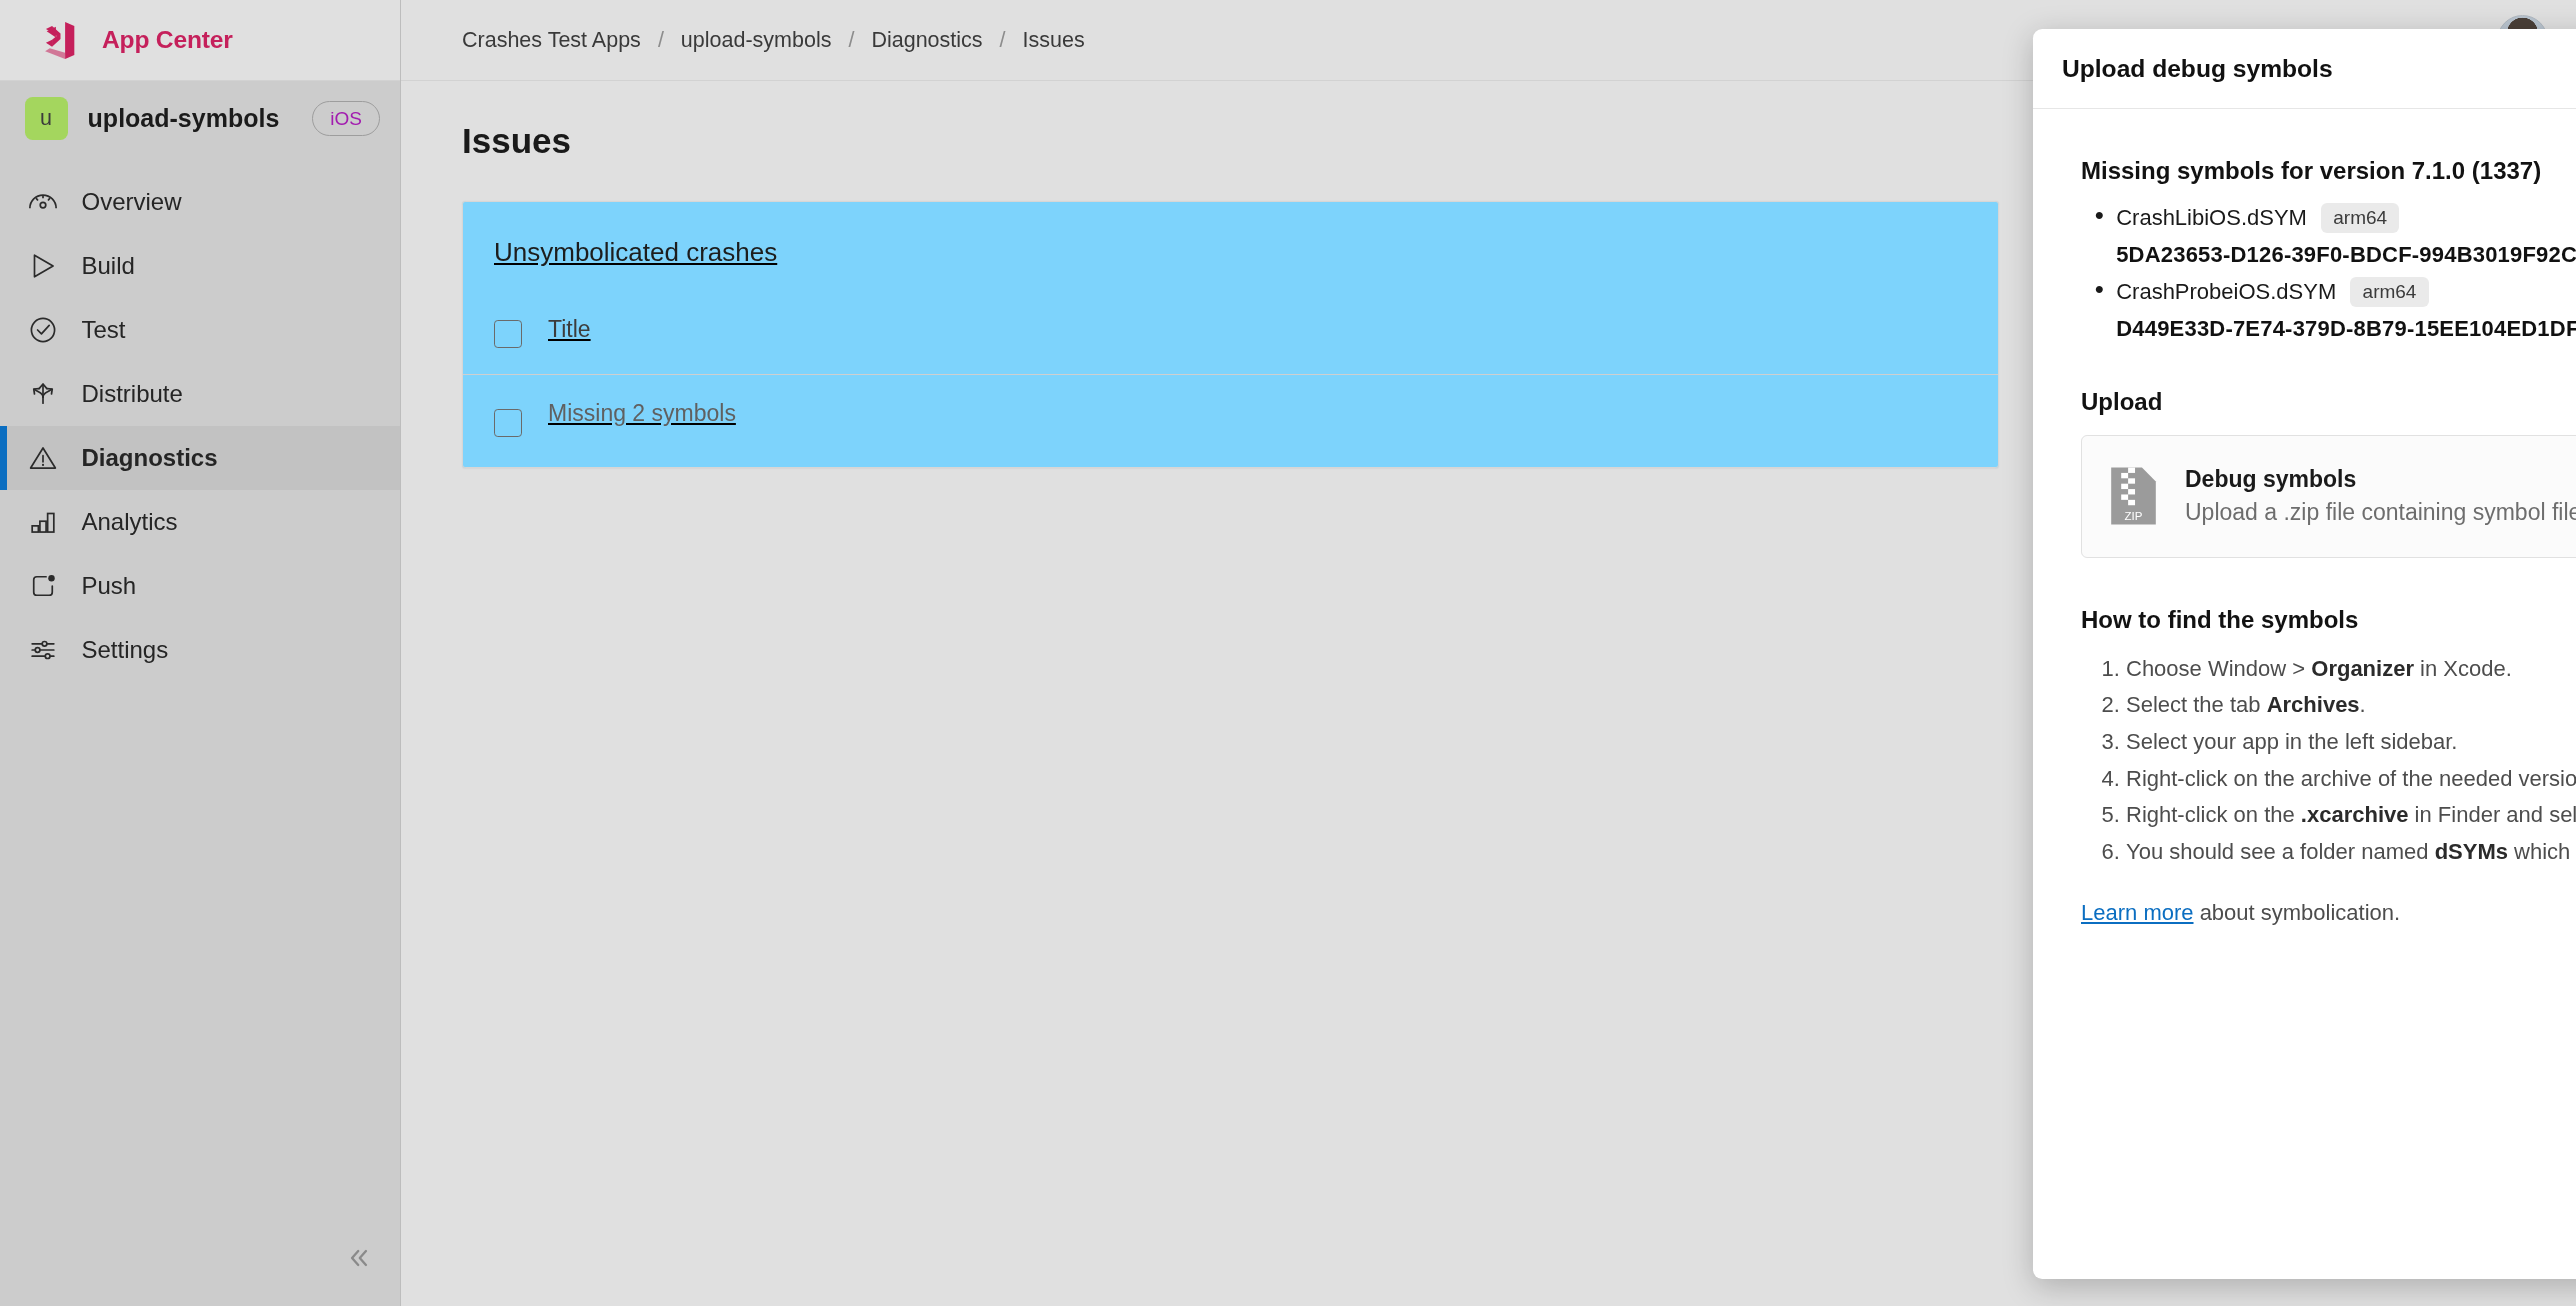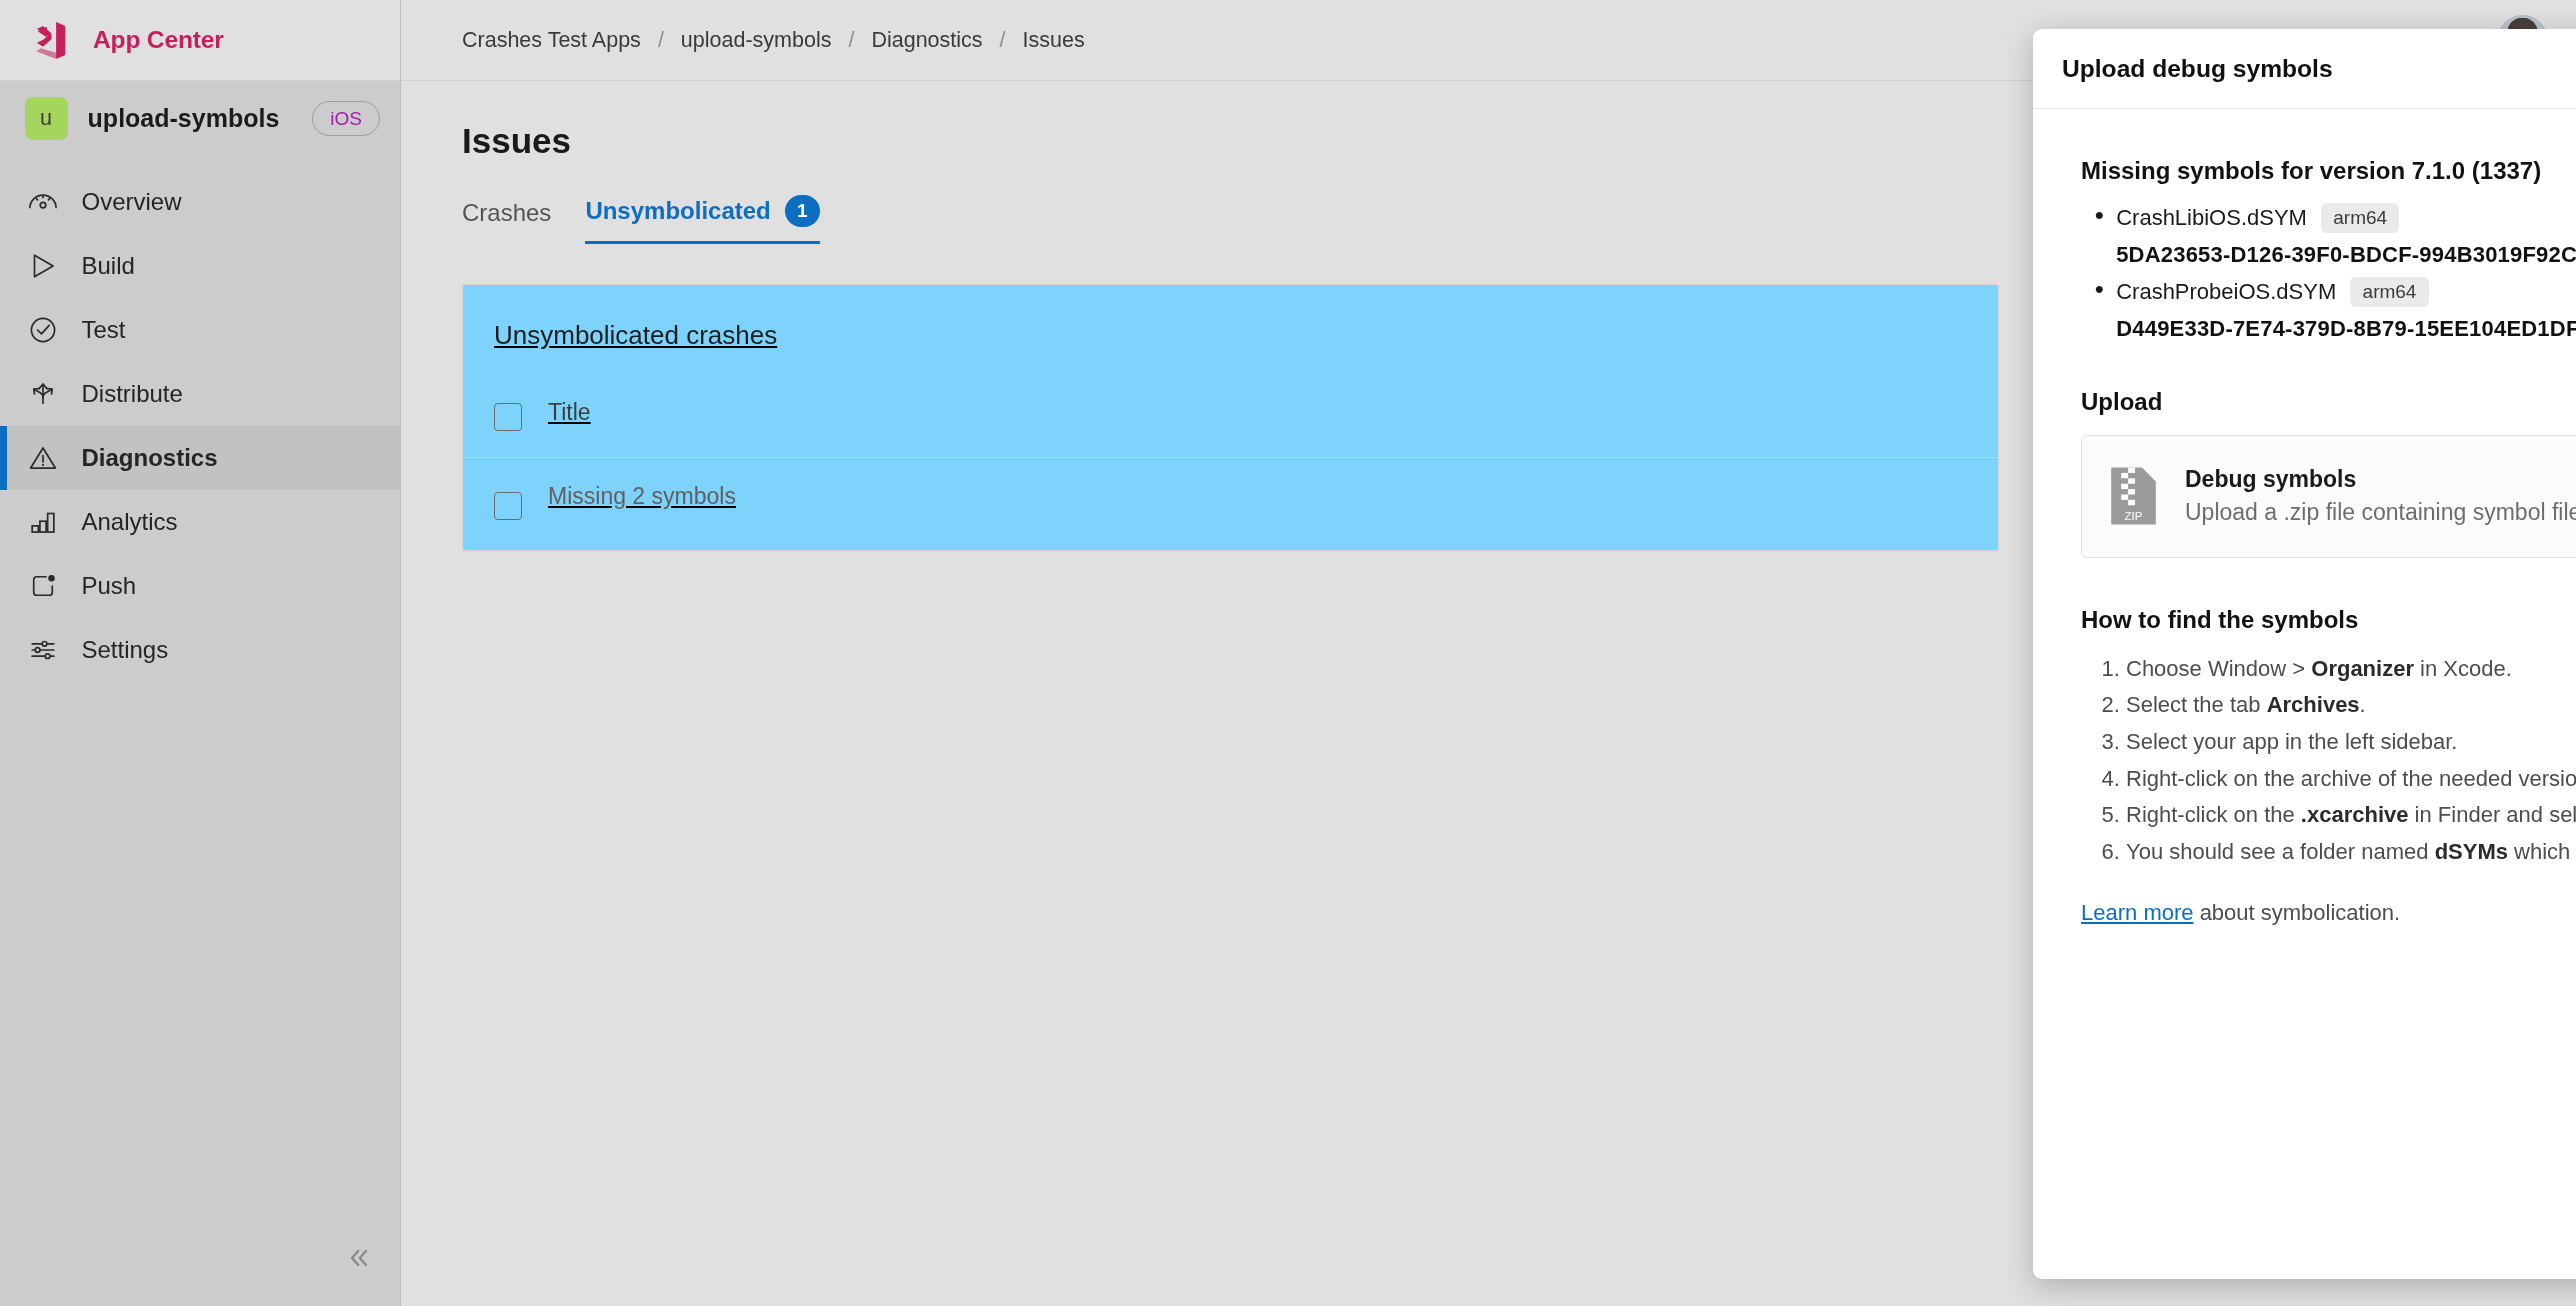--- a/index.html
+++ b/index.html
@@ -23,21 +23,21 @@
     background: #cccccc;
     flex: 0 0 401px;
     position: relative;
     border-right: 0.8px solid #bdbdbd;
   }
   .brand {
     height: 81px;
     background: #e0e0e0;
     display: flex;
     align-items: center;
-    padding-left: 30px;
+    padding-left: 39px;
     gap: 20px;
     border-bottom: 0.8px solid #d2d2d2;
   }
   .brand-logo { width: 43px; height: 43px; display:block; }
   .brand-name {
     color: #c5205b;
     font-size: 24.6px;
     font-weight: bold;
     letter-spacing: -0.2px;
   }
@@ -470,29 +470,20 @@
         <span class="crumb">Diagnostics</span>
         <span class="crumb-sep">/</span>
         <span class="crumb">Issues</span>
       </div>
       <div class="avatar-top"></div>
     </header>
 
     <div class="content">
       <h1 class="page-title">Issues</h1>
 
-      <div class="tabs">
-        <div class="tab">
-          <span>Crashes</span>
-        </div>
-        <div class="tab active">
-          <span>Unsymbolicated</span>
-          <span class="tab-badge">1</span>
-        </div>
-      </div>
 
       <div class="card">
         <div class="card-title">Unsymbolicated crashes</div>
 
         <div class="table-head">
           <div class="checkbox"></div>
           <div class="col-title">Title</div>
         </div>
 
         <div class="table-row">

